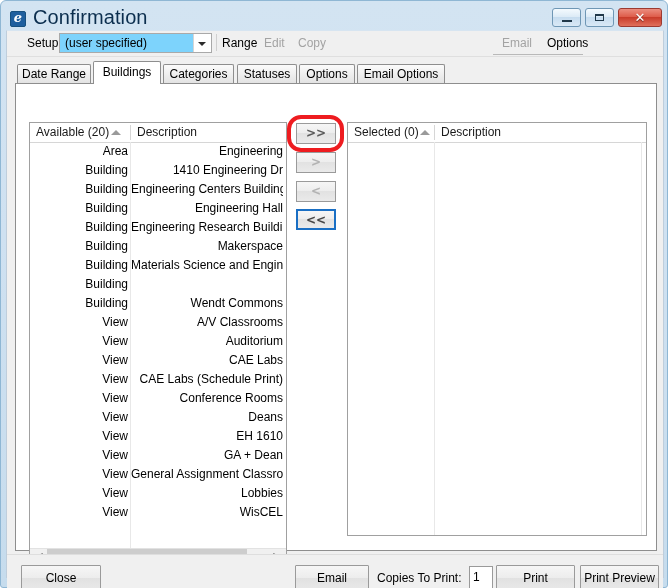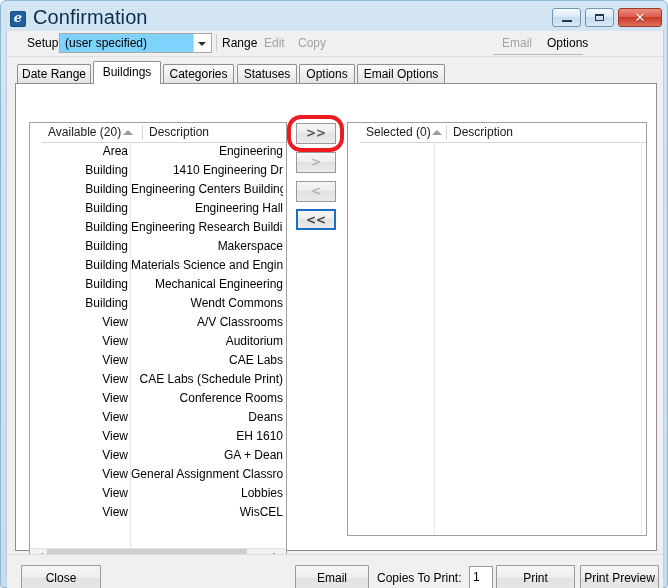--- a/index.html
+++ b/index.html
@@ -246,21 +246,21 @@
     background: #ffffff;
     border: 1px solid #a0a0a0;
     box-sizing: border-box;
     overflow: hidden;
   }
   #list-available { left: 22px; top: 91px; width: 258px; height: 445px; }
   #list-selected  { left: 340px; top: 91px; width: 300px; height: 414px; }
 
   .lb-header {
     position: absolute;
-    left: 12px; top: 0;
+    left: 0; top: 0;
     height: 19px;
     background: #ffffff;
     border-bottom: 1px solid #d6d6d6;
     text-decoration: underline;
   }
   .hcell {
     position: absolute;
     top: 0;
     height: 19px;
     line-height: 18px;
@@ -534,21 +534,20 @@
           <div class="row" style="top: 95px;">
             <div class="cell c-type">Building</div>
             <div class="cell c-desc">Makerspace</div>
           </div>
           <div class="row" style="top: 114px;">
             <div class="cell c-type">Building</div>
             <div class="cell c-desc">Materials Science and Engineering</div>
           </div>
           <div class="row" style="top: 133px;">
             <div class="cell c-type">Building</div>
-            <div class="cell c-desc">Mechanical Engineering</div>
           </div>
           <div class="row" style="top: 152px;">
             <div class="cell c-type">Building</div>
             <div class="cell c-desc">Wendt Commons</div>
           </div>
           <div class="row" style="top: 171px;">
             <div class="cell c-type">View</div>
             <div class="cell c-desc">A/V Classrooms</div>
           </div>
           <div class="row" style="top: 190px;">

